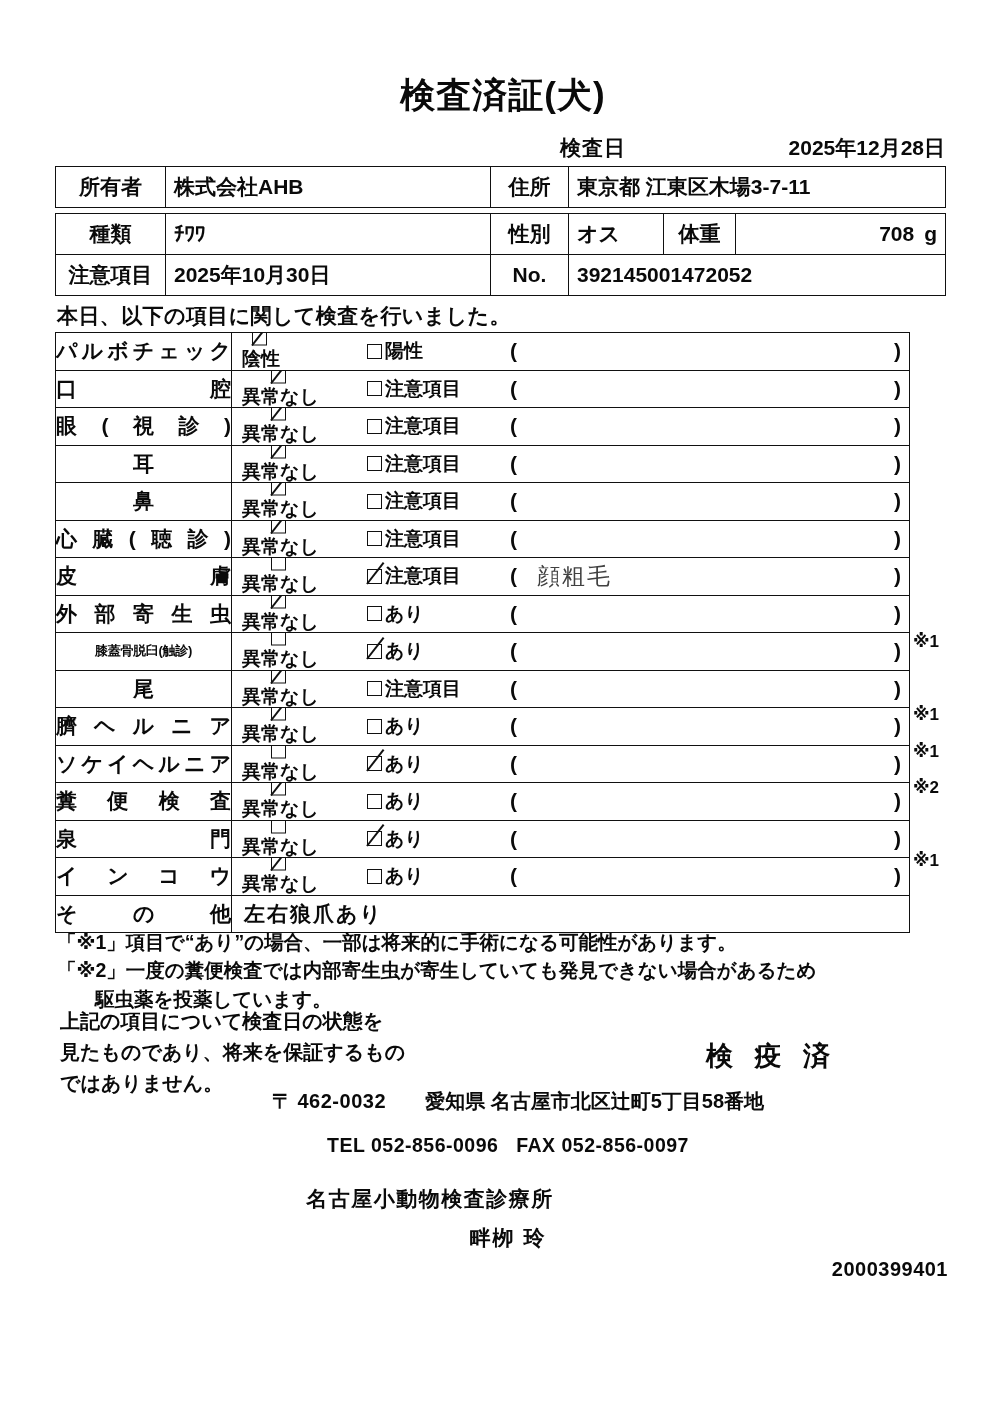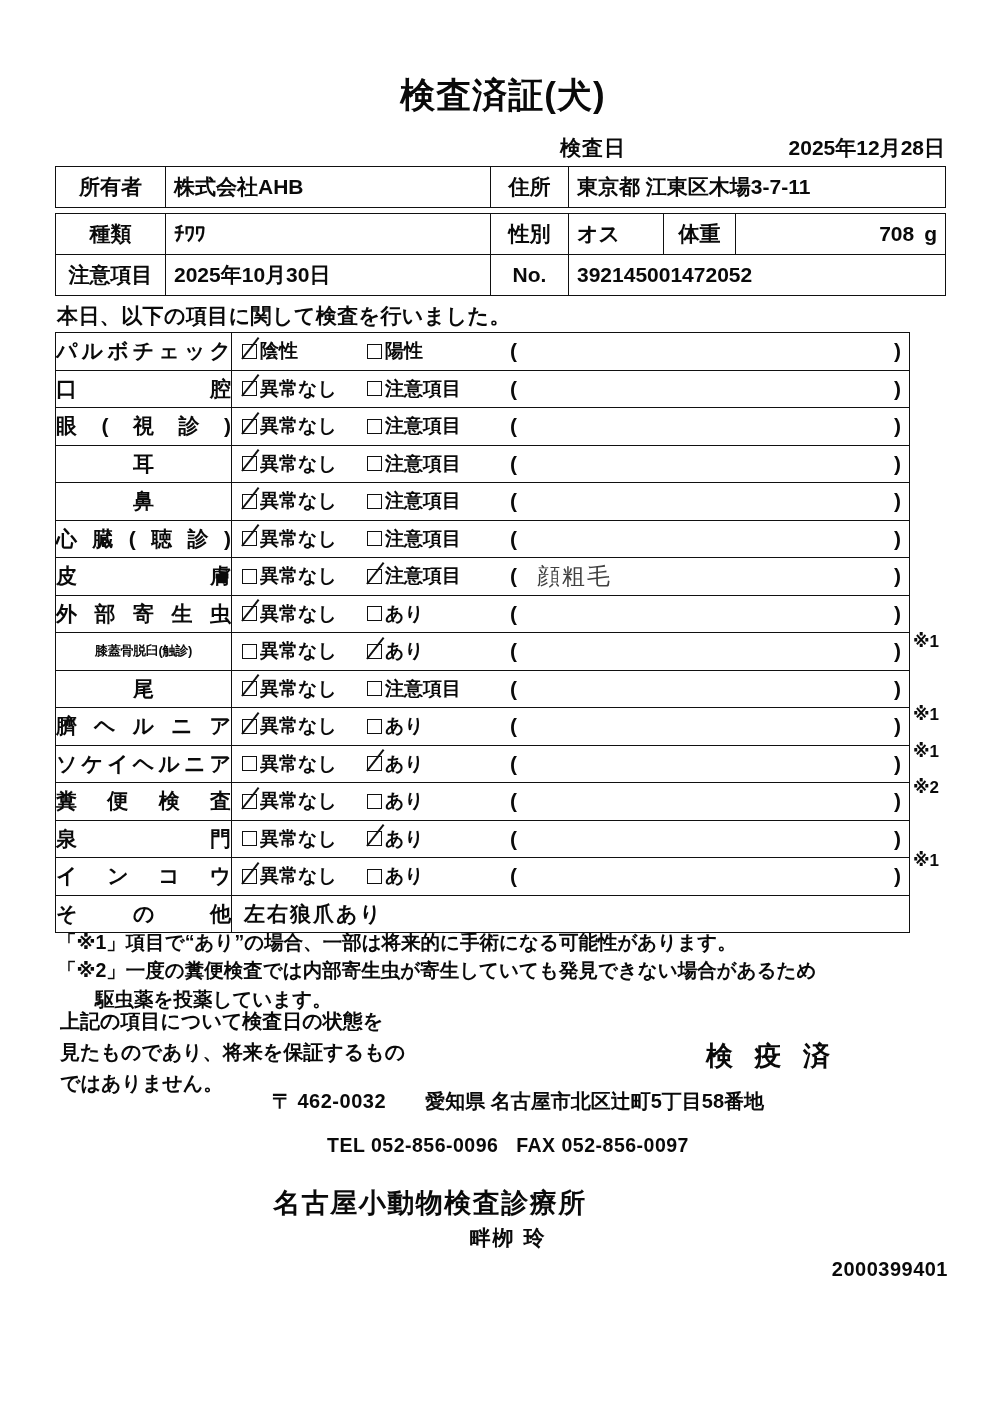--- a/index.html
+++ b/index.html
@@ -124,21 +124,21 @@
   .opt {
     position: absolute;
     top: 50%;
     transform: translateY(-50%);
     display: inline-flex;
     align-items: center;
     font-size: 19px;
     font-weight: 700;
     white-space: nowrap;
   }
-  .opt.o1 { left: 10px; }
+  .opt.o1 { left: 10px; flex-direction: column; }
   .opt.o2 { left: 135px; }
   .box {
     position: relative;
     display: inline-block;
     width: 15px;
     height: 15px;
     border: 1.7px solid #111;
     margin-right: 3px;
     flex: 0 0 auto;
     box-sizing: border-box;
@@ -262,21 +262,21 @@
     padding-left: 10px;
     box-sizing: border-box;
   }
 
   .clinic-name {
     position: absolute;
     left: 0;
     top: 1185px;
     width: 852px;
     text-align: center;
-    font-size: 27px;
+    font-size: 21px;
     font-weight: 700;
     letter-spacing: 1.5px;
     padding-left: 8px;
     box-sizing: border-box;
   }
   .vet-name {
     position: absolute;
     left: 0;
     top: 1224px;
     width: 1006px;

